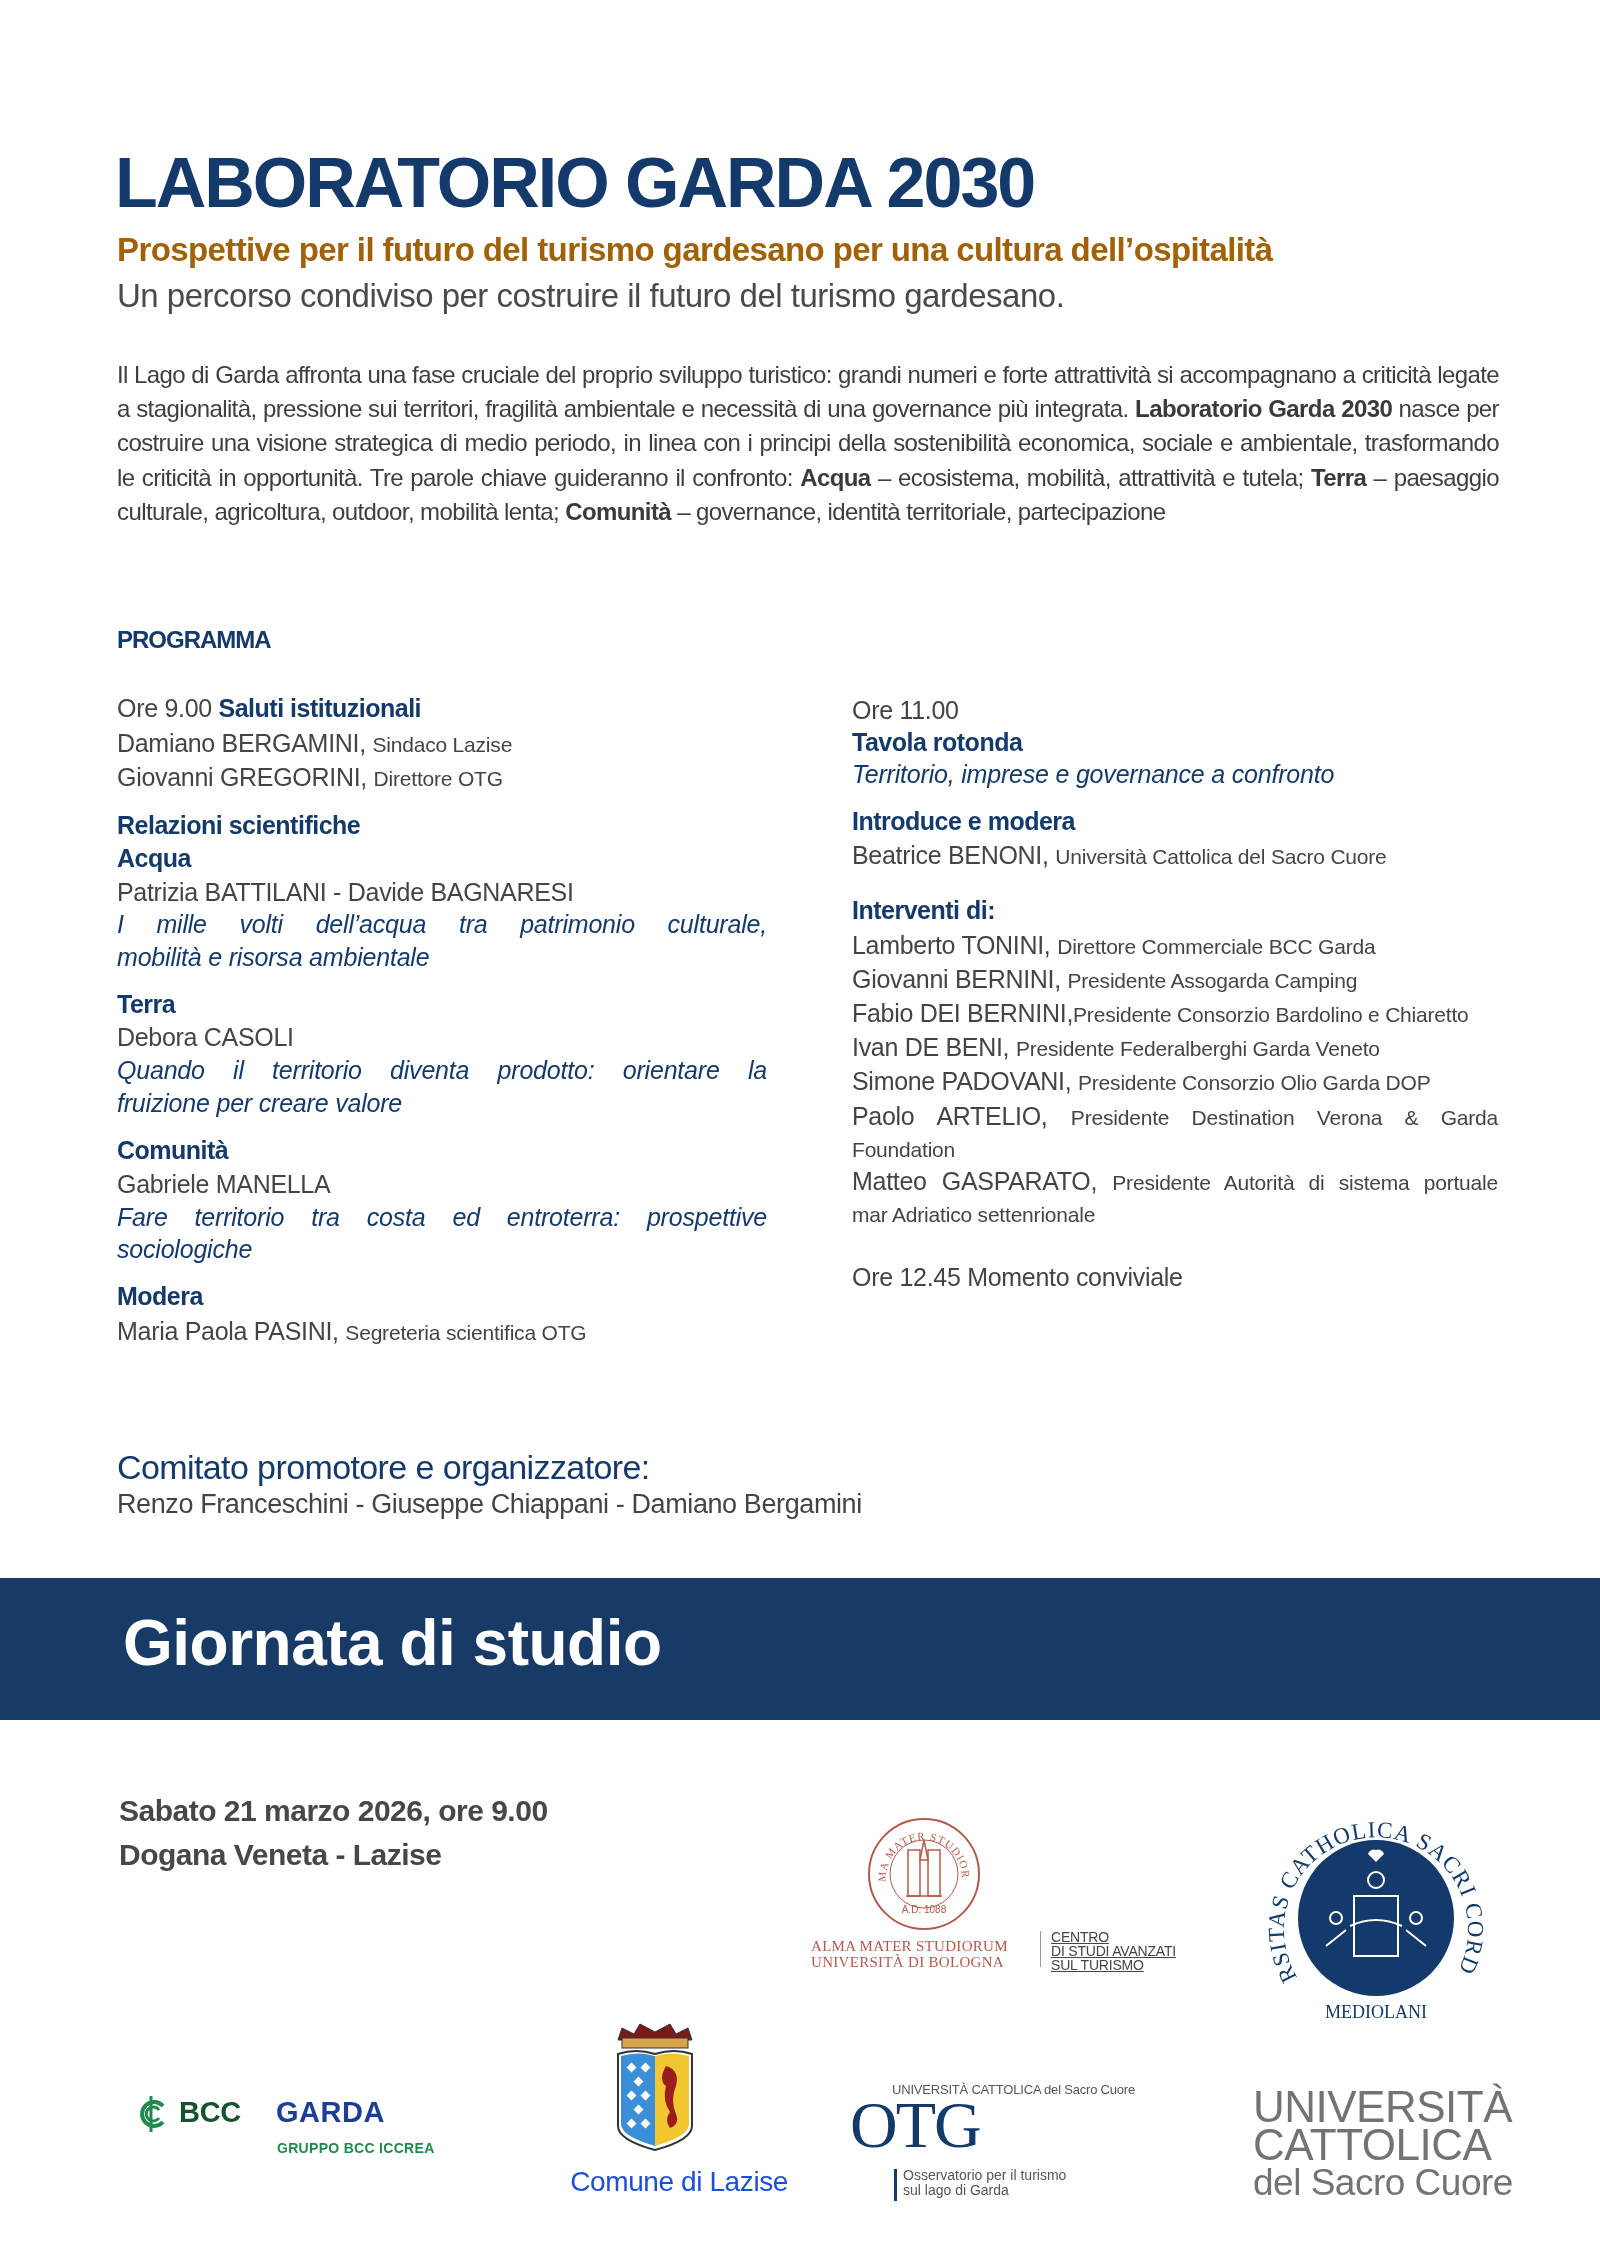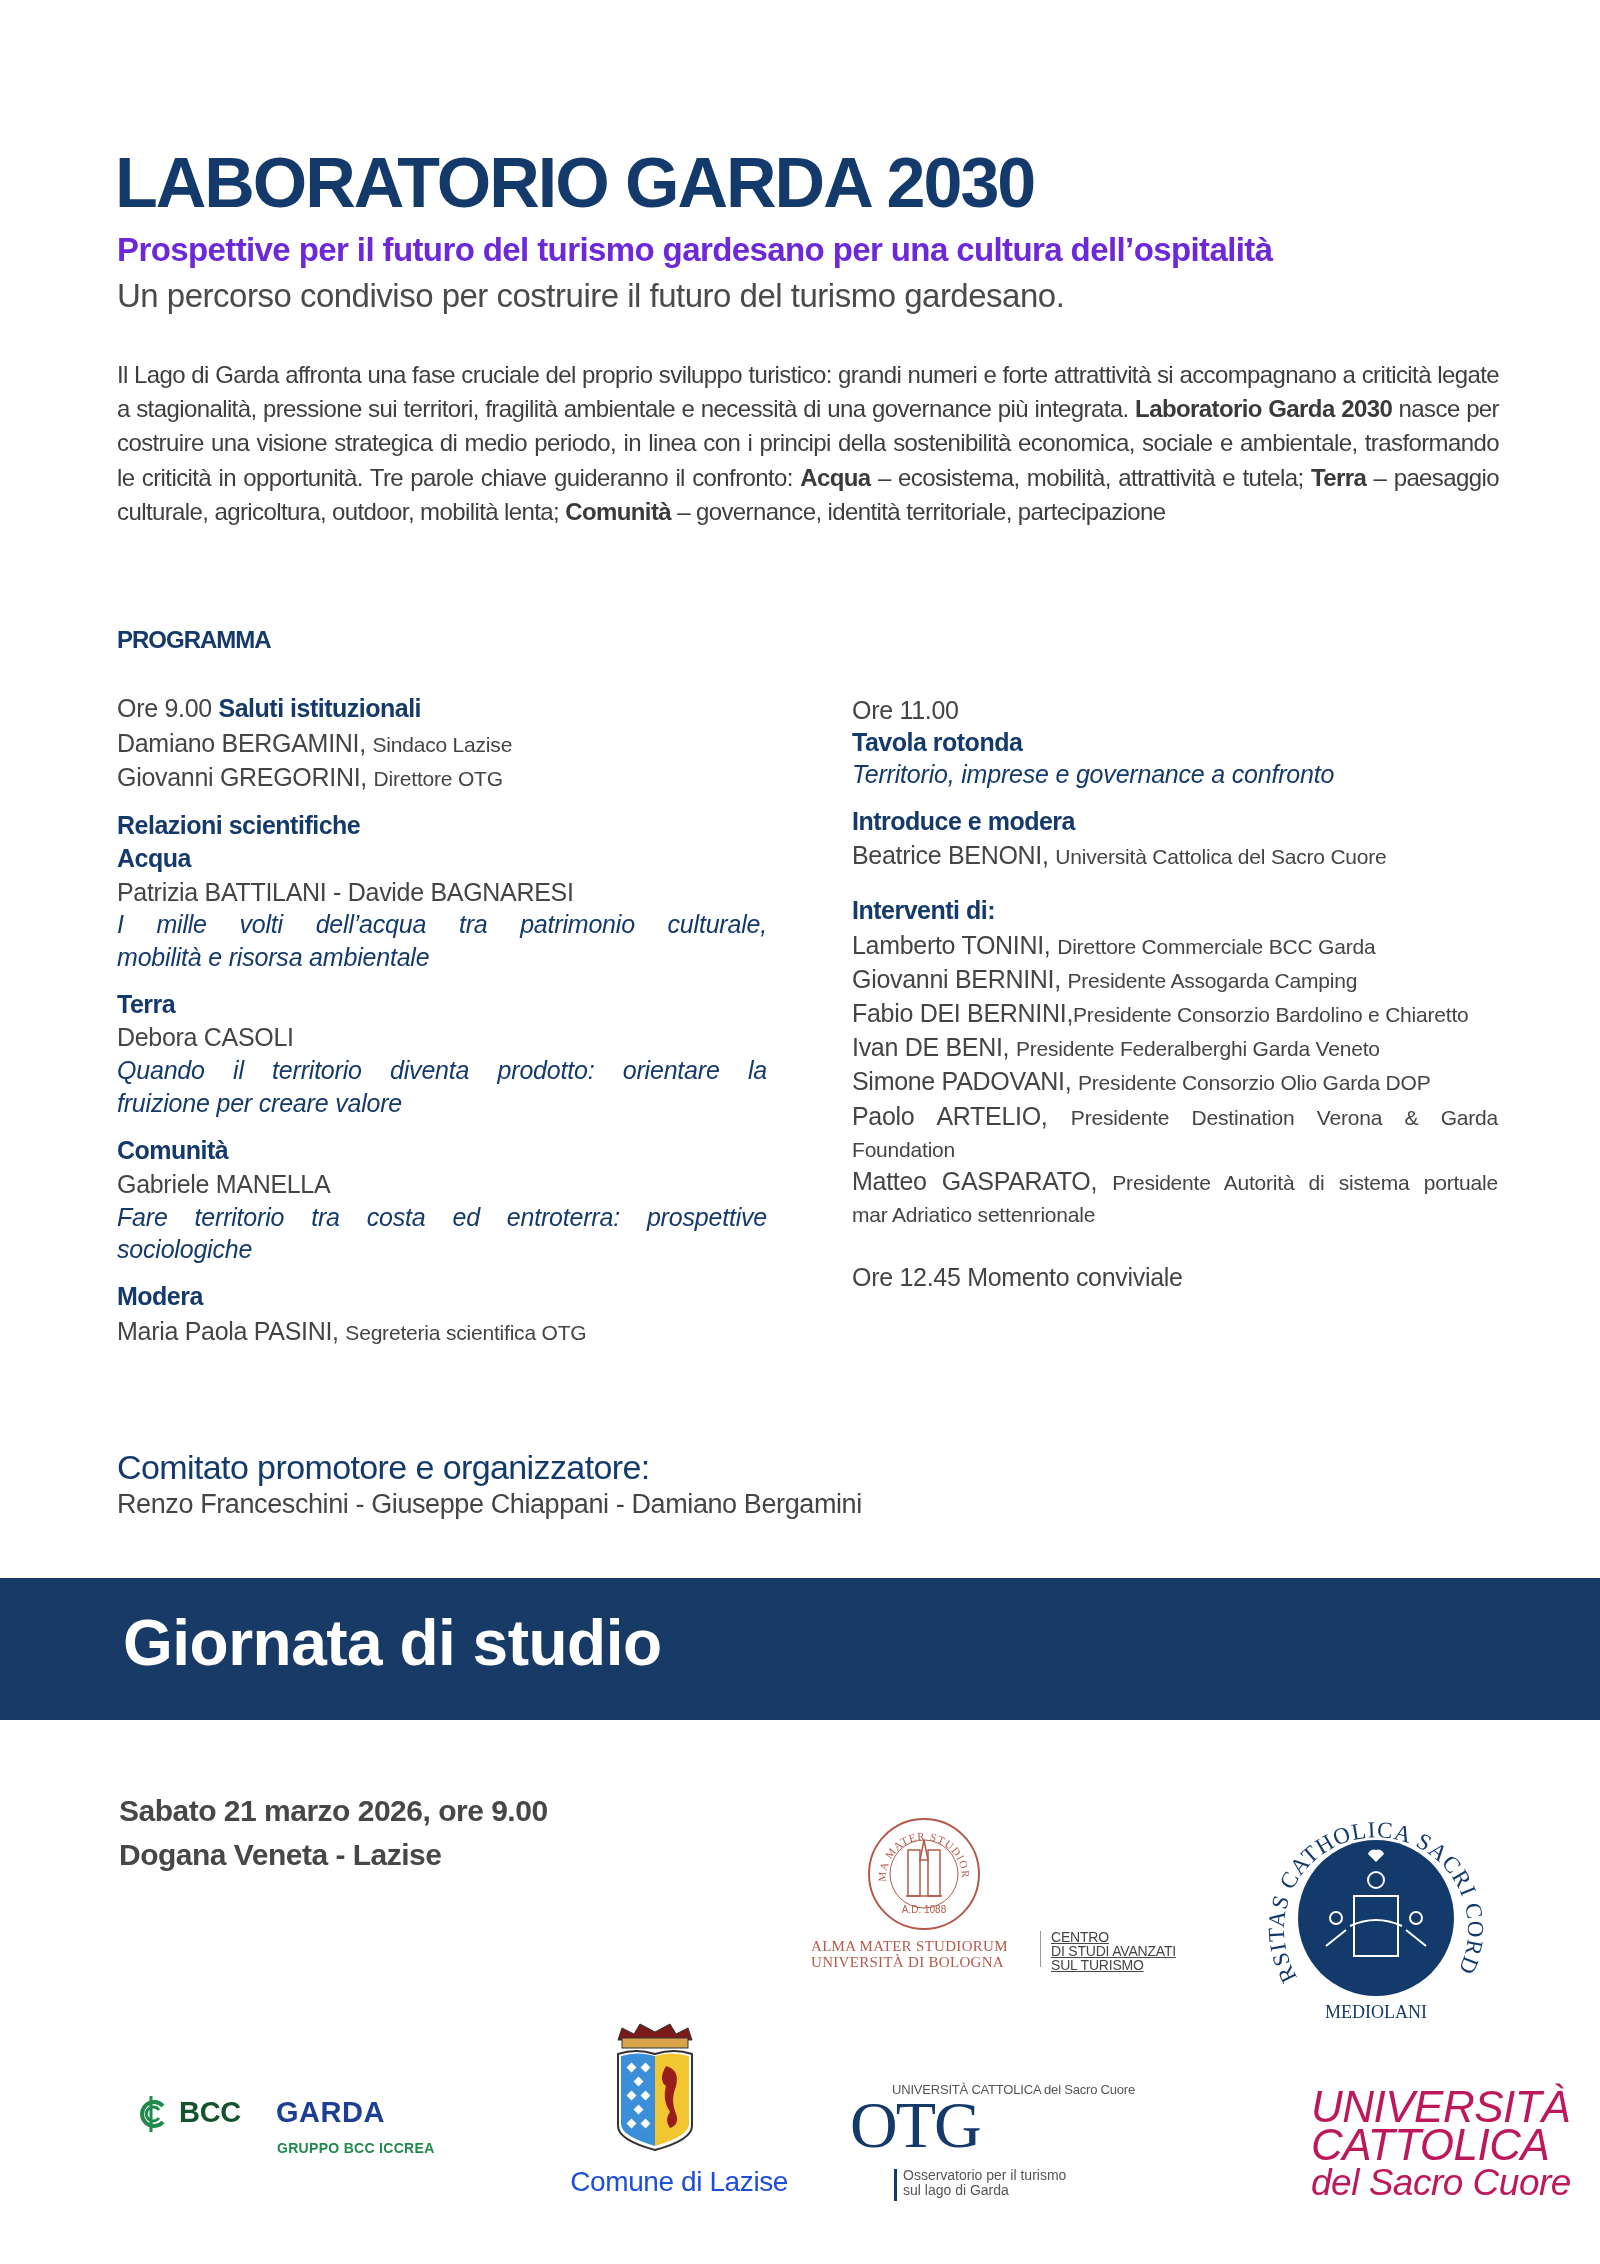--- a/index.html
+++ b/index.html
@@ -2,21 +2,21 @@
 <html><head>
 <meta charset="utf-8">
 <style>
   html, body { margin: 0; padding: 0; background: #ffffff; }
   body { width: 1600px; height: 2264px; position: relative; overflow: hidden;
          font-family: "Liberation Sans", "DejaVu Sans", sans-serif; color: #3a3a3a; }
   .abs { position: absolute; white-space: nowrap; }
 
   
   .title { left: 115px; top: 143px; font-size: 70px; font-weight: bold; color: #143a6b; letter-spacing: -2px; line-height: 80px; }
-  .subtitle { left: 117px; top: 230px; font-size: 33px; font-weight: bold; color: #6d28d9; letter-spacing: -0.6px; line-height: 40px; }
+  .subtitle { left: 117px; top: 230px; font-size: 33px; font-weight: bold; color: #a16207; letter-spacing: -0.6px; line-height: 40px; }
   .subsub { left: 117px; top: 276px; font-size: 33px; color: #4a4a4a; letter-spacing: -0.5px; line-height: 40px; }
 
   
   .intro { position: absolute; left: 117px; top: 358px; width: 1382px; font-size: 24px; line-height: 34.2px;
            color: #3e3e3e; text-align: justify; letter-spacing: -0.6px; }
   .intro b { color: #3a3a3a; }
 
   .programma { left: 117px; top: 626px; font-size: 24px; font-weight: bold; color: #143a6b; letter-spacing: -1px; }
 
   .col { position: absolute; }
@@ -45,21 +45,21 @@
   .unibo { left: 808px; top: 1818px; width: 390px; height: 160px; }
   .unibo-seal { position: absolute; left: 60px; top: 0; width: 112px; height: 112px; border-radius: 50%;
                 border: 2px solid #b5594a; box-sizing: border-box; }
   .unibo-seal .ad { position: absolute; left: 0; width: 108px; top: 84px; text-align: center; font-family: Liberation Sans, sans-serif; font-size: 10px; color: #b5594a; }
   .unibo-name { position: absolute; left: 3px; top: 120px; font-family: "Liberation Serif", serif; font-size: 15px; line-height: 16px; color: #b5594a; letter-spacing: 0.3px; white-space: nowrap; }
   .unibo-sep { position: absolute; left: 232px; top: 113px; width: 1px; height: 36px; background: #999; }
   .unibo-centro { position: absolute; left: 243px; top: 112px; font-size: 14px; line-height: 14px; color: #444; white-space: nowrap; letter-spacing: -0.2px; text-decoration: underline; }
 
   .ucsc-seal { left: 1254px; top: 1796px; width: 244px; height: 244px; border-radius: 50%; }
   .ucsc-seal .ring-text { position: absolute; left: 0; top: 0; width: 244px; height: 244px; }
-  .ucsc-name { left: 1311px; top: 2088px; font-size: 44px; line-height: 38px; color: #be185d; white-space: nowrap; letter-spacing: -0.5px; font-style: italic; }
+  .ucsc-name { left: 1253px; top: 2088px; font-size: 44px; line-height: 38px; color: #737373; white-space: nowrap; letter-spacing: -0.5px; }
   .ucsc-name .small { font-size: 37px; }
 
   .bcc { left: 133px; top: 2090px; width: 340px; height: 80px; }
   .bcc-mark { position: absolute; left: 0; top: 4px; width: 40px; height: 40px; }
   .bcc-word { position: absolute; left: 46px; top: 6px; font-size: 29px; font-weight: bold; color: #14532d; letter-spacing: -0.3px; }
   .garda-word { position: absolute; left: 143px; top: 6px; font-size: 29px; font-weight: bold; color: #1c3f94; letter-spacing: 0.5px; }
   .gruppo { position: absolute; left: 144px; top: 50px; font-size: 14px; font-weight: bold; color: #1f8a4c; letter-spacing: 0.3px; }
 
   .lazise { left: 530px; top: 2020px; width: 260px; height: 190px; }
   .crest { position: absolute; left: 80px; top: 2px; width: 90px; height: 130px; }

